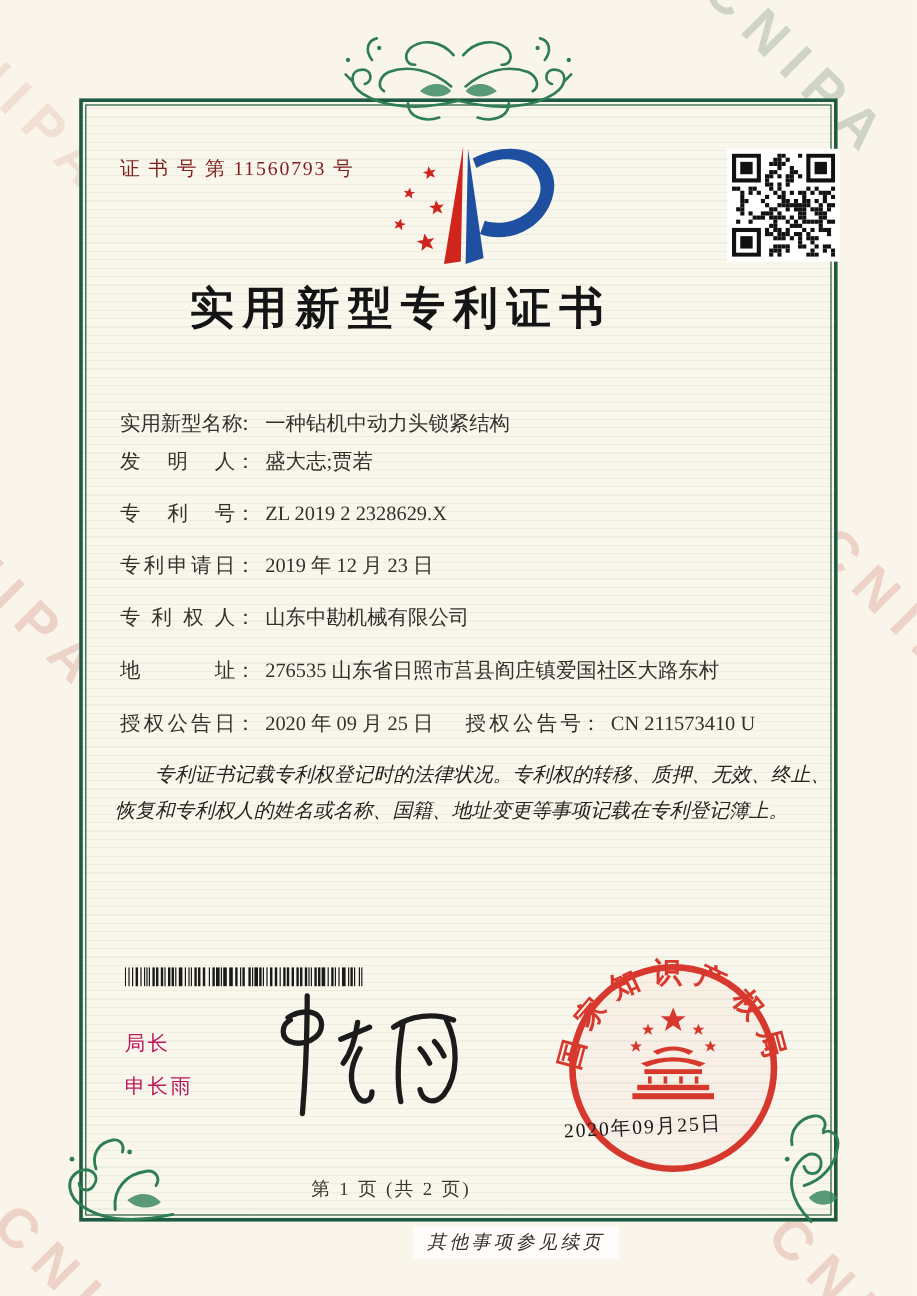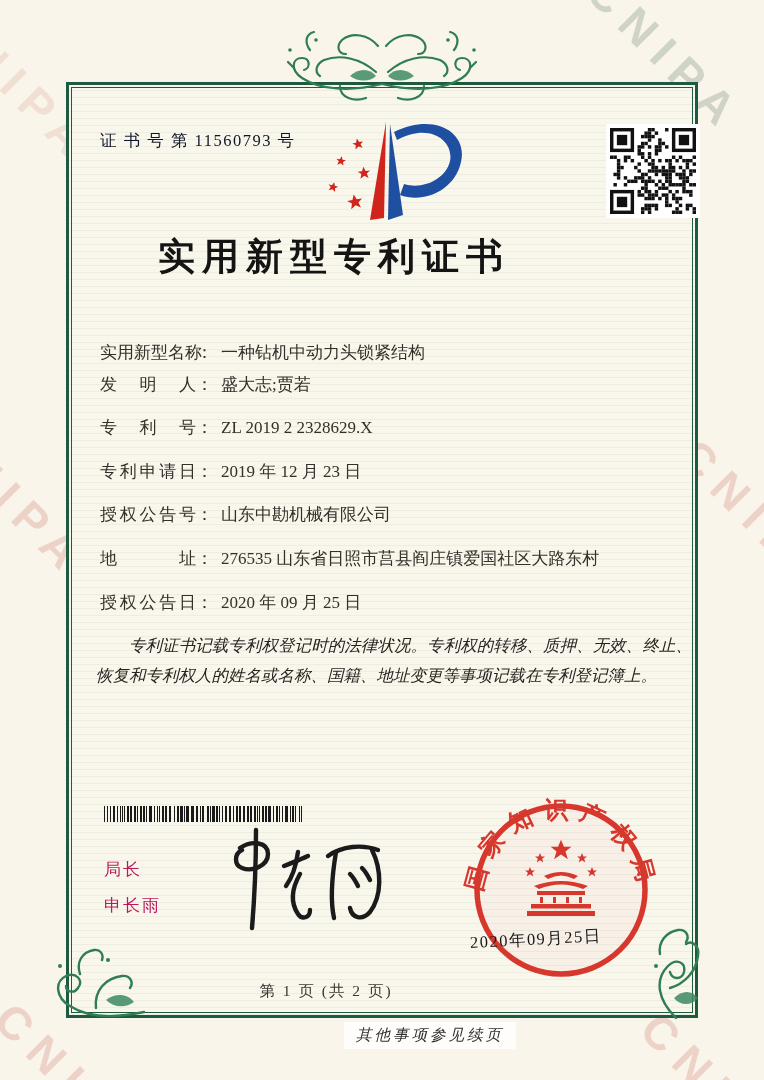--- a/index.html
+++ b/index.html
@@ -24,21 +24,21 @@
   .frame{
     position:absolute;left:66px;top:82px;width:632px;height:936px;
     box-sizing:border-box;border:3px solid #1e5a41;z-index:1;
     background:
       repeating-linear-gradient(0deg, rgba(140,165,145,.11) 0 1px, rgba(0,0,0,0) 1px 7px),
       #f9f6ec;
   }
   .frame-inner{position:absolute;inset:2px;border:1px solid #1e5a41;}
   .z2{z-index:2;}
   .orn{position:absolute;z-index:3;pointer-events:none;}
-  .certno{left:100px;top:130px;font-size:16.5px;letter-spacing:1.5px;color:#0f172a;}
+  .certno{left:100px;top:130px;font-size:16.5px;letter-spacing:1.5px;color:#7f1d1d;}
   .logo{left:300px;top:116px;}
   .qrbox{left:606px;top:124px;background:#ffffff;padding:4px;line-height:0;}
   .title{
     left:0;top:232px;width:668px;text-align:center;
     font-size:37px;font-weight:700;letter-spacing:7px;color:#141414;
   }
   .frow{position:absolute;left:100px;font-size:17px;color:#33302c;white-space:nowrap;}
   .flabel{display:inline-block;width:96px;text-align:justify;text-align-last:justify;}
   .fcolon{display:inline-block;margin-right:8px;}
   .grant2{position:absolute;left:288px;top:0;}
@@ -337,27 +337,30 @@
 <div class="frow z2" style="top:373px;">
   <span class="flabel">发明人</span><span class="fcolon">：</span><span>盛大志;贾若</span>
 </div>
 <div class="frow z2" style="top:416px;">
   <span class="flabel">专利号</span><span class="fcolon">：</span><span>ZL 2019 2 2328629.X</span>
 </div>
 <div class="frow z2" style="top:460px;">
   <span class="flabel">专利申请日</span><span class="fcolon">：</span><span>2019 年 12 月 23 日</span>
 </div>
 <div class="frow z2" style="top:503px;">
-  <span class="flabel">授权公告号</span><span class="fcolon">：</span><span>山东中勘机械有限公司</span>
+  <span class="flabel">专利权人</span><span class="fcolon">：</span><span>山东中勘机械有限公司</span>
 </div>
 <div class="frow z2" style="top:547px;">
   <span class="flabel">地址</span><span class="fcolon">：</span><span>276535 山东省日照市莒县阎庄镇爱国社区大路东村</span>
 </div>
 <div class="frow z2" style="top:591px;width:596px;">
   <span class="flabel">授权公告日</span><span class="fcolon">：</span><span>2020 年 09 月 25 日</span>
+  <span class="grant2">
+    <span class="flabel">授权公告号</span><span class="fcolon">：</span><span>CN 211573410 U</span>
+  </span>
 </div>
 
 <div class="bodytext z2">
   <p>专利证书记载专利权登记时的法律状况。专利权的转移、质押、无效、终止、恢复和专利权人的姓名或名称、国籍、地址变更等事项记载在专利登记簿上。</p>
 </div>
 
 <div class="abs z2 barcode">
   <svg width="200" height="16" viewBox="0 0 200 16">
       <g id="barcode-g">
         <rect x="0" y="0" width="1" height="16" fill="#1a1a1a"></rect>

